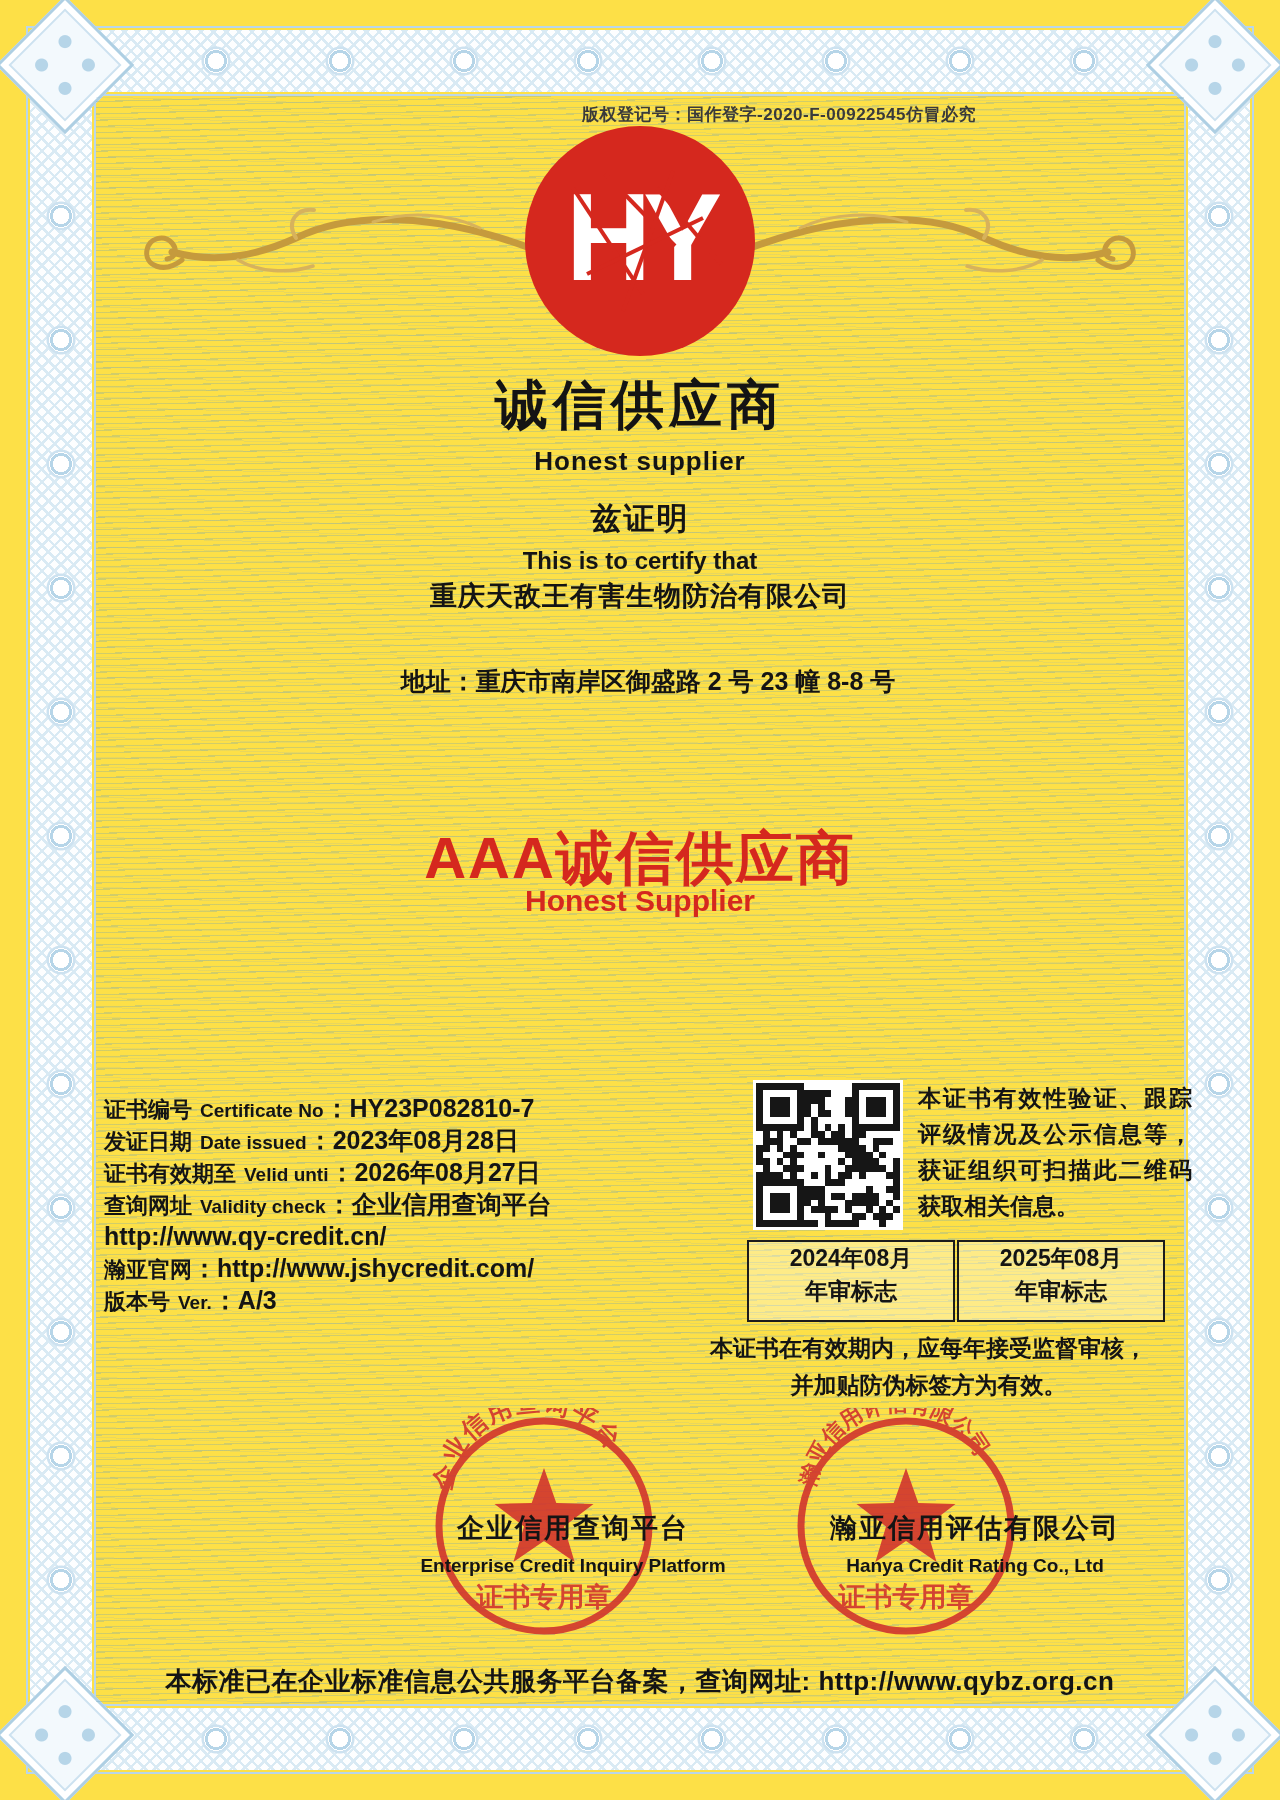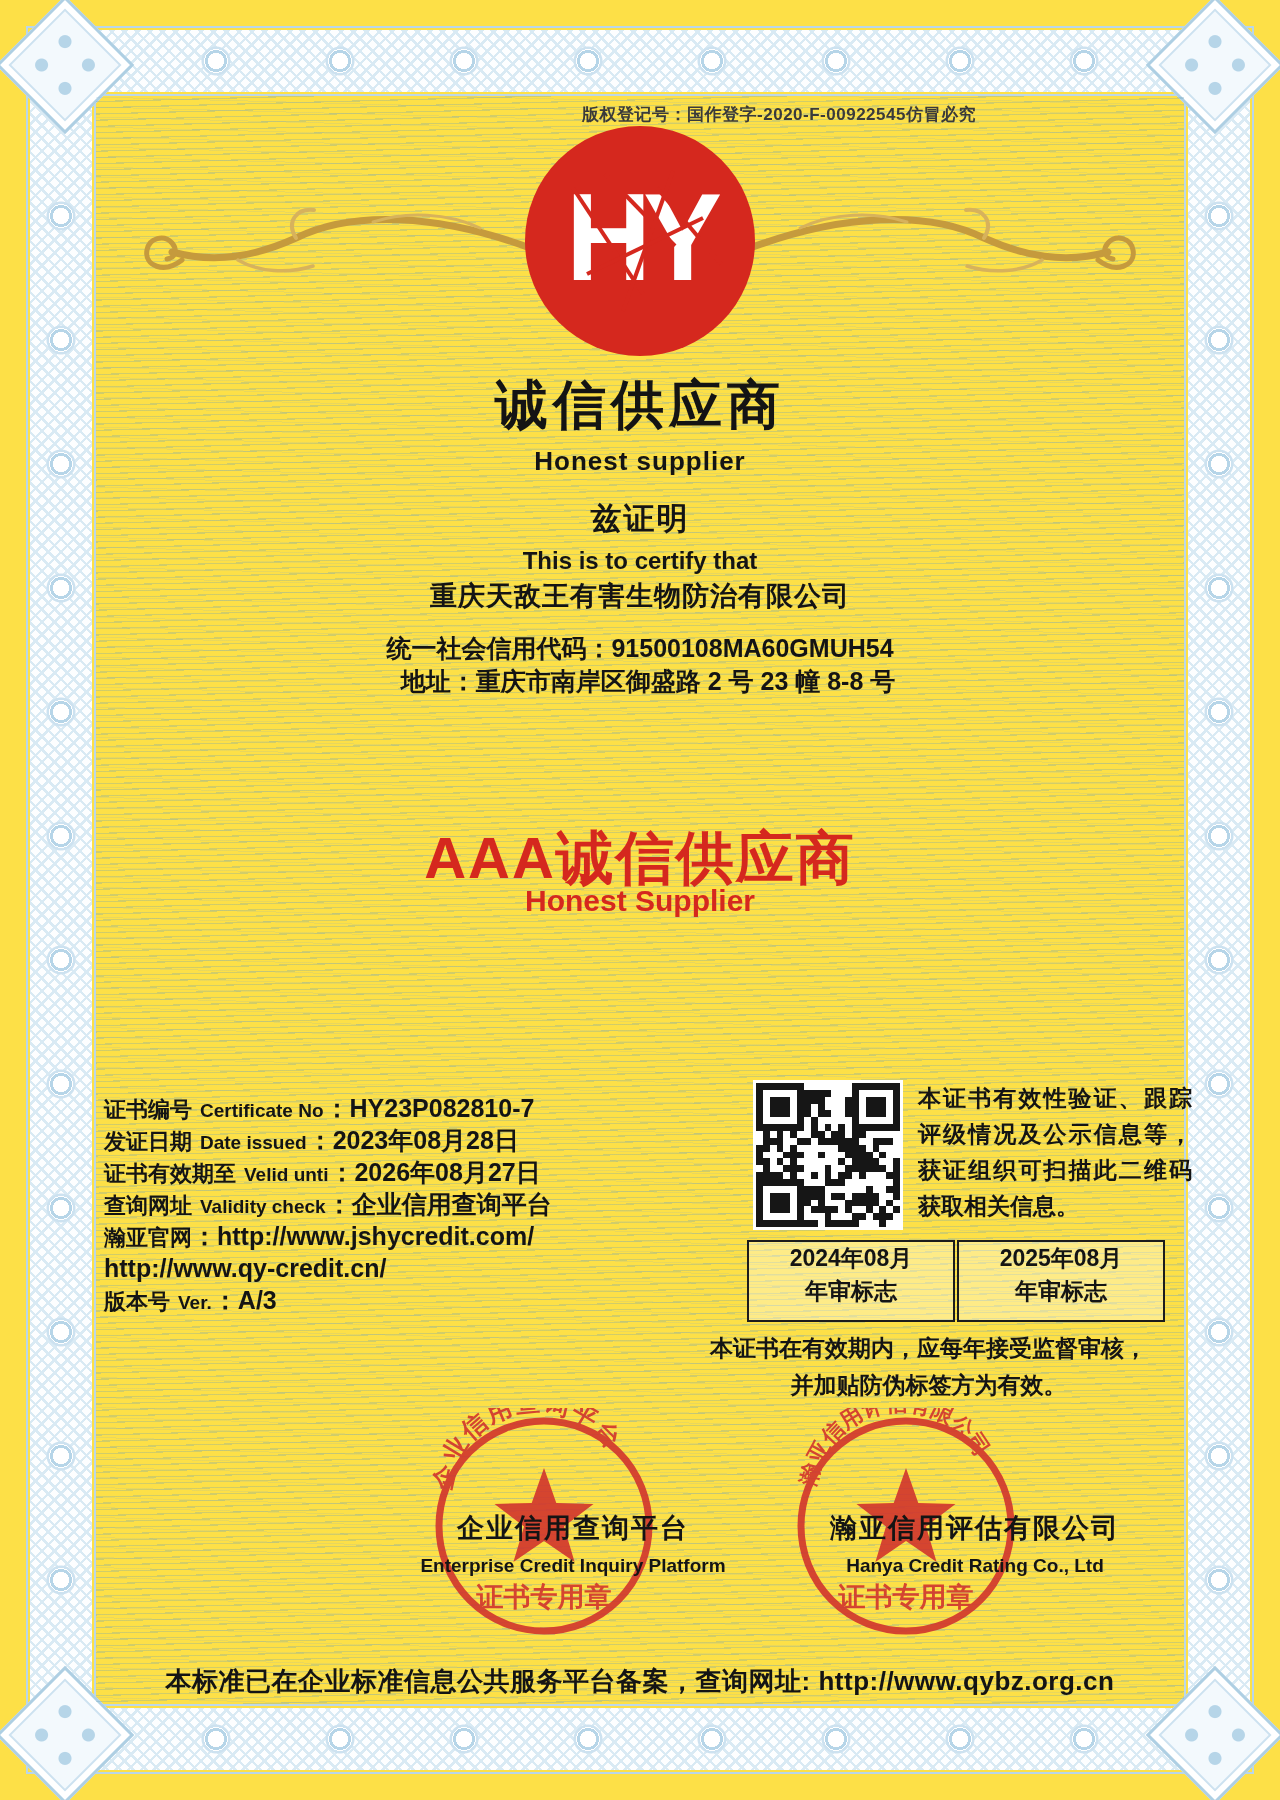--- a/index.html
+++ b/index.html
@@ -143,44 +143,43 @@
       </g>
     </svg>
   </div>
 
   <div class="abs ctr title-cn">诚信供应商</div>
   <div class="abs ctr title-en">Honest supplier</div>
 
   <div class="abs ctr certify-cn">兹证明</div>
   <div class="abs ctr certify-en">This is to certify that</div>
   <div class="abs ctr company">重庆天敌王有害生物防治有限公司</div>
-  <div class="abs ctr credit">统一社会信用代码：91500108MA60GMUH54</div>
   <div class="abs ctr address">地址：重庆市南岸区御盛路 2 号 23 幢 8-8 号</div>
 
   <div class="abs ctr award-cn">AAA诚信供应商</div>
   <div class="abs ctr award-en">Honest Supplier</div>
 
   <div class="abs details">
     <div class="d-line">
       <span class="d-cn">证书编号</span><span class="d-en">Certificate No</span><span class="d-sep">：</span><span class="d-val">HY23P082810-7</span>
     </div>
     <div class="d-line">
       <span class="d-cn">发证日期</span><span class="d-en">Date issued</span><span class="d-sep">：</span><span class="d-val">2023年08月28日</span>
     </div>
     <div class="d-line">
       <span class="d-cn">证书有效期至</span><span class="d-en">Velid unti</span><span class="d-sep">：</span><span class="d-val">2026年08月27日</span>
     </div>
     <div class="d-line">
       <span class="d-cn">查询网址</span><span class="d-en">Validity check</span><span class="d-sep">：</span><span class="d-val">企业信用查询平台</span>
     </div>
     <div class="d-line">
+      <span class="d-val">http://www.qy-credit.cn/</span>
+    </div>
+    <div class="d-line">
       <span class="d-cn">瀚亚官网</span><span class="d-sep">：</span><span class="d-val">http://www.jshycredit.com/</span>
-    </div>
-    <div class="d-line">
-      <span class="d-val">http://www.qy-credit.cn/</span>
     </div>
     <div class="d-line">
       <span class="d-cn">版本号</span><span class="d-en">Ver.</span><span class="d-sep">：</span><span class="d-val">A/3</span>
     </div>
   </div>
 
   <div class="abs qr">
       <i class="on"></i>
       <i class="on"></i>
       <i class="on"></i>

